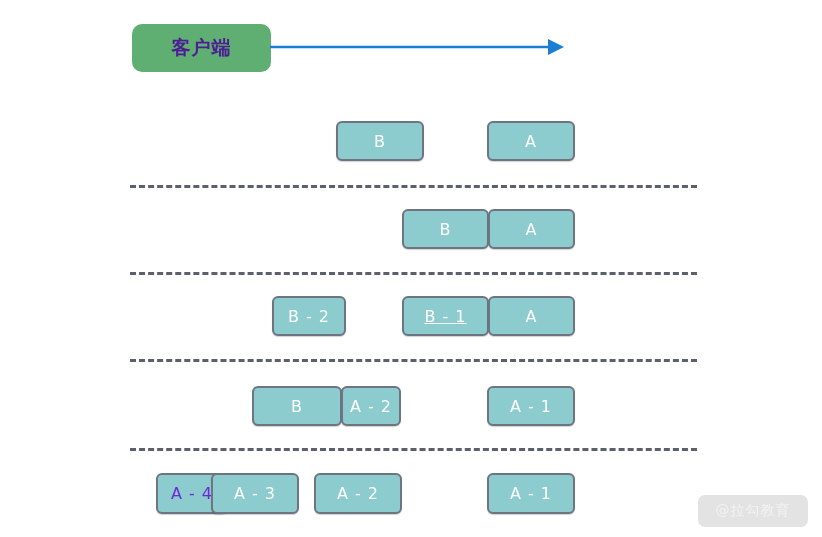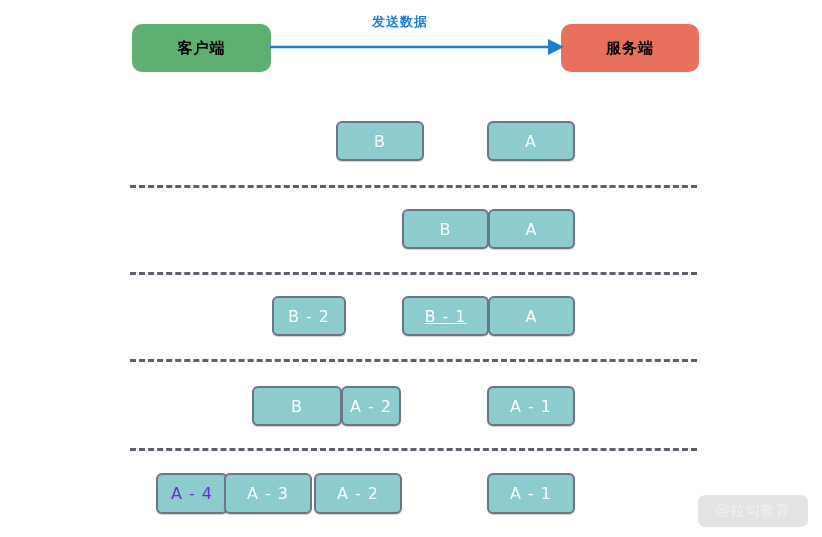--- a/index.html
+++ b/index.html
@@ -21,22 +21,22 @@
     background: #ffffff;
   }
 
   
   .endpoint {
     position: absolute;
     border-radius: 10px;
     display: flex;
     align-items: center;
     justify-content: center;
-    color: #000000;
-    font-size: 15px;
+    color: #4c1d95;
+    font-size: 19px;
     font-weight: bold;
     letter-spacing: 1px;
     box-sizing: border-box;
   }
   .endpoint.client {
     left: 132px;
     top: 24px;
     width: 139px;
     height: 48px;
     background: #5fae72;
@@ -113,50 +113,46 @@
 </style>
 </head>
 <body>
 
 <div id="stage">
 
   <div class="endpoint client">
     <span>客户端</span>
   </div>
 
-  <div class="endpoint server">
-    <span>服务端</span>
-  </div>
 
   <div class="arrow-wrap">
     <svg width="294" height="26" viewBox="0 0 294 26">
       <line x1="0" y1="13" x2="278" y2="13" stroke="#1a7fd4" stroke-width="2.5"></line>
       <polygon points="278,5 294,13 278,21" fill="#1a7fd4"></polygon>
     </svg>
   </div>
-  <div class="arrow-label">发送数据</div>
 
   <div class="divider" style="top:185px;"></div>
   <div class="divider" style="top:272px;"></div>
   <div class="divider" style="top:359px;"></div>
   <div class="divider" style="top:448px;"></div>
 
   <div id="blocks-layer">
       <div class="block" style="left: 336px; top: 121px; width: 88px; height: 40px; background: rgb(140, 203, 206); border-color: rgb(110, 116, 128); color: rgb(255, 255, 255);">B</div>
       <div class="block" style="left: 487px; top: 121px; width: 88px; height: 40px; background: rgb(140, 203, 206); border-color: rgb(110, 116, 128); color: rgb(255, 255, 255);">A</div>
       <div class="block" style="left: 402px; top: 209px; width: 87px; height: 40px; background: rgb(140, 203, 206); border-color: rgb(110, 116, 128); color: rgb(255, 255, 255);">B</div>
       <div class="block" style="left: 488px; top: 209px; width: 87px; height: 40px; background: rgb(140, 203, 206); border-color: rgb(110, 116, 128); color: rgb(255, 255, 255);">A</div>
       <div class="block" style="left: 272px; top: 296px; width: 74px; height: 40px; background: rgb(140, 203, 206); border-color: rgb(110, 116, 128); color: rgb(255, 255, 255);">B - 2</div>
       <div class="block" style="left: 402px; top: 296px; width: 87px; height: 40px; background: rgb(140, 203, 206); border-color: rgb(110, 116, 128); color: rgb(255, 255, 255); text-decoration: underline;">B - 1</div>
       <div class="block" style="left: 488px; top: 296px; width: 87px; height: 40px; background: rgb(140, 203, 206); border-color: rgb(110, 116, 128); color: rgb(255, 255, 255);">A</div>
       <div class="block" style="left: 252px; top: 386px; width: 90px; height: 40px; background: rgb(140, 203, 206); border-color: rgb(110, 116, 128); color: rgb(255, 255, 255);">B</div>
       <div class="block" style="left: 341px; top: 386px; width: 60px; height: 40px; background: rgb(140, 203, 206); border-color: rgb(110, 116, 128); color: rgb(255, 255, 255);">A - 2</div>
       <div class="block" style="left: 487px; top: 386px; width: 88px; height: 40px; background: rgb(140, 203, 206); border-color: rgb(110, 116, 128); color: rgb(255, 255, 255);">A - 1</div>
       <div class="block" style="left: 156px; top: 473px; width: 72px; height: 41px; background: rgb(140, 203, 206); border-color: rgb(110, 116, 128); color: #6d28d9;">A - 4</div>
-      <div class="block" style="left: 224px; top: 473px; width: 88px; height: 41px; background: rgb(140, 203, 206); border-color: rgb(110, 116, 128); color: rgb(255, 255, 255);">A - 3</div>
+      <div class="block" style="left: 211px; top: 473px; width: 88px; height: 41px; background: rgb(140, 203, 206); border-color: rgb(110, 116, 128); color: rgb(255, 255, 255);">A - 3</div>
       <div class="block" style="left: 314px; top: 473px; width: 88px; height: 41px; background: rgb(140, 203, 206); border-color: rgb(110, 116, 128); color: rgb(255, 255, 255);">A - 2</div>
       <div class="block" style="left: 487px; top: 473px; width: 88px; height: 41px; background: rgb(140, 203, 206); border-color: rgb(110, 116, 128); color: rgb(255, 255, 255);">A - 1</div>
     </div>
 
   <div class="watermark">
     <span>@拉勾教育</span>
   </div>
 
 </div>
 

